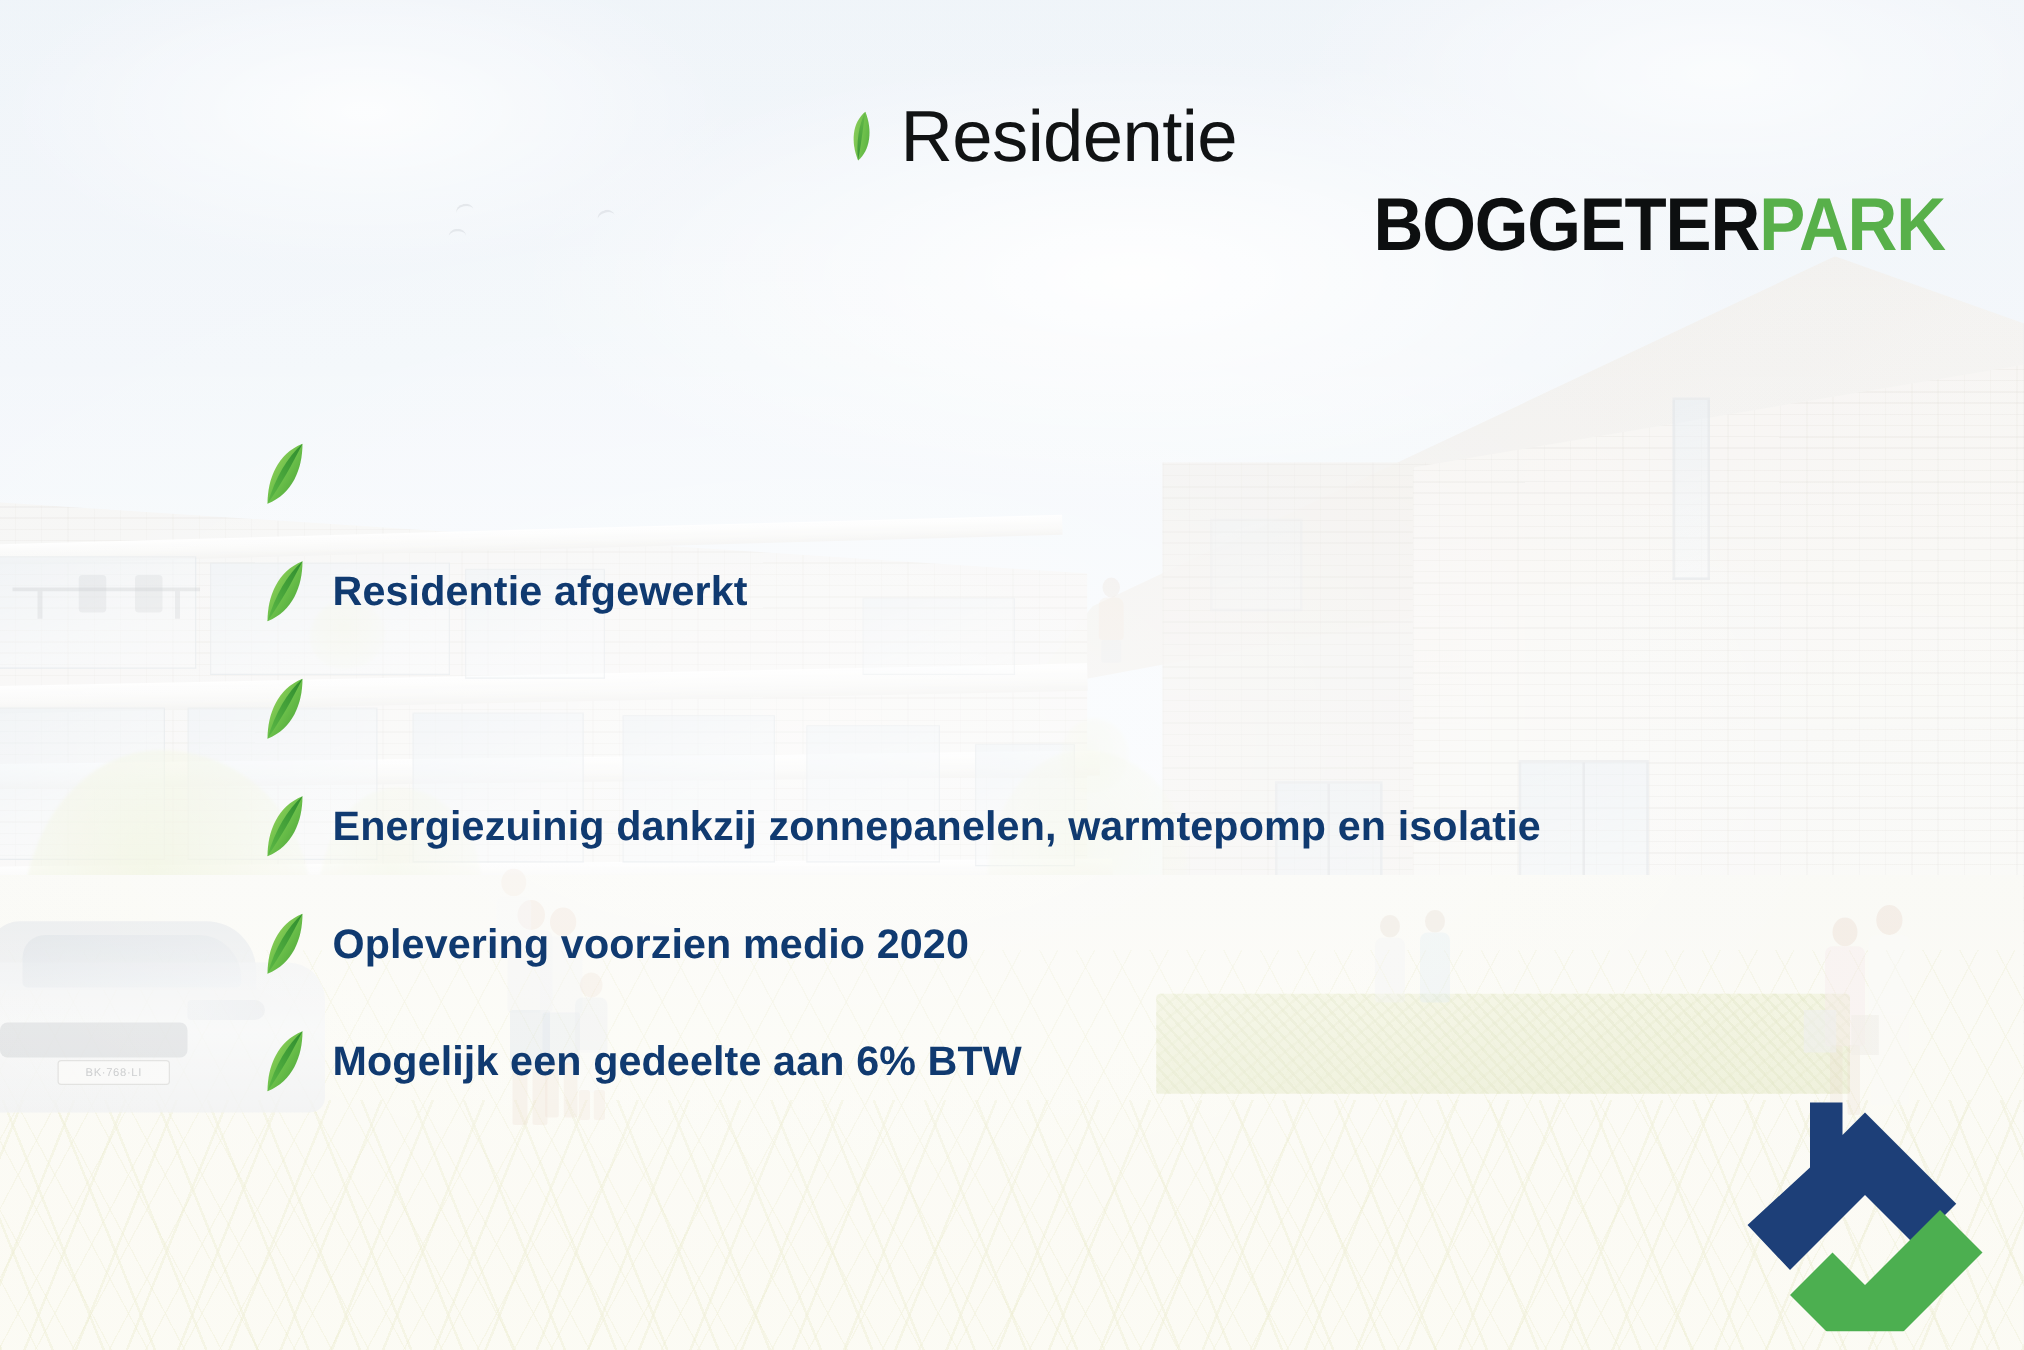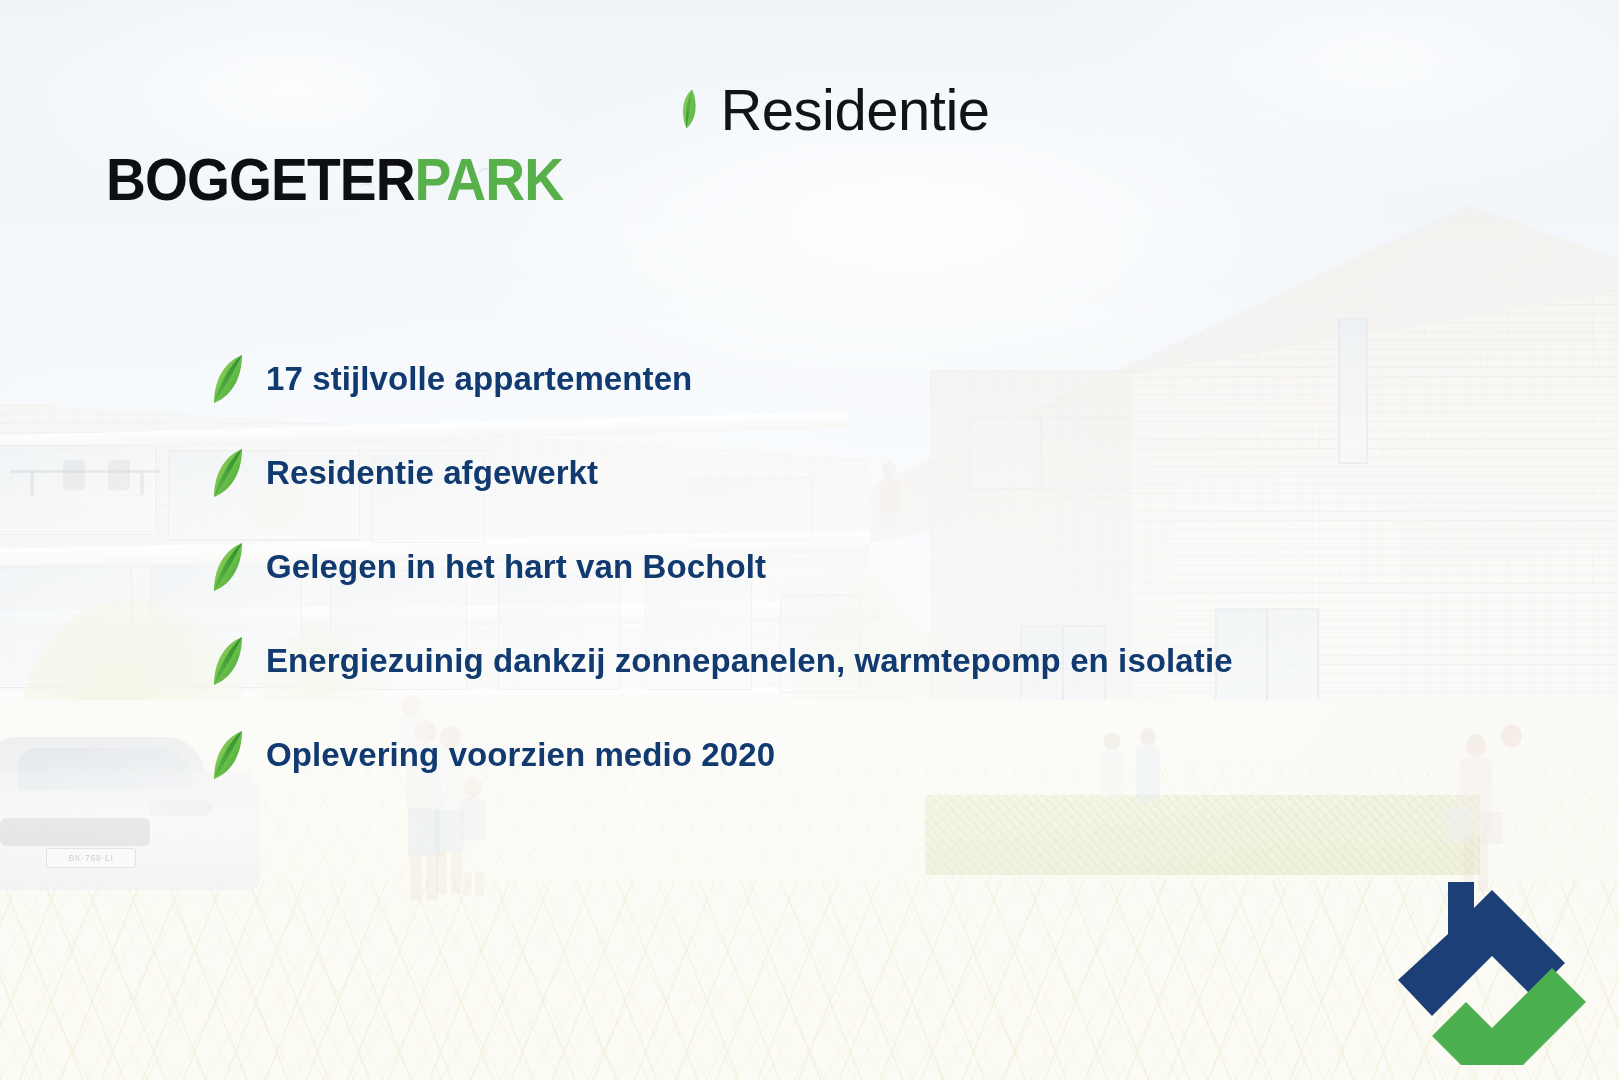--- a/index.html
+++ b/index.html
@@ -179,21 +179,21 @@
     position:absolute; inset:0;
     background: radial-gradient(ellipse 1100px 560px at 40% 55%, rgba(255,255,255,0.45) 0%, rgba(255,255,255,0.05) 75%);
     pointer-events:none;
   }
 
   
   .fg { position: absolute; inset: 0; }
 
   .logo-block {
     position: absolute; left: 0; right: 0; top: 78px;
-    text-align: left;
+    text-align: right;
     margin-left: 43px;
   }
   .logo-line1 {
     display: flex; align-items: center; justify-content: center; gap: 14px;
     height: 64px;
   }
   .logo-script {
     font-family: "Liberation Sans", sans-serif;
     font-size: 58px;
     font-weight: 300;
@@ -447,41 +447,39 @@
               </linearGradient>
               <linearGradient id="lf1b" x1="1" y1="0" x2="0" y2="1">
                 <stop offset="0%" stop-color="#2e8c2e"></stop>
                   <stop offset="100%" stop-color="#5cb845"></stop>
               </linearGradient>
             </defs>
             <path d="M34 2 C34 22, 26 42, 6 50 C6 30, 14 10, 34 2 Z" fill="url(#lf1a)"></path>
             <path d="M34 2 C22 12, 12 30, 6 50 C16 36, 26 18, 34 2 Z" fill="url(#lf1b)"></path>
           </svg>
         </span>
-        <span class="bullet-text">17 stijlvolle appartementen</span>
       </div>
 
       <div class="bullet-row">
         <span class="bullet-icon">
           <svg width="40" height="52" viewBox="0 0 40 52" aria-hidden="true">
             <path d="M34 2 C34 22, 26 42, 6 50 C6 30, 14 10, 34 2 Z" fill="url(#lf1a)"></path>
             <path d="M34 2 C22 12, 12 30, 6 50 C16 36, 26 18, 34 2 Z" fill="url(#lf1b)"></path>
           </svg>
         </span>
         <span class="bullet-text">Residentie afgewerkt</span>
       </div>
 
       <div class="bullet-row">
         <span class="bullet-icon">
           <svg width="40" height="52" viewBox="0 0 40 52" aria-hidden="true">
             <path d="M34 2 C34 22, 26 42, 6 50 C6 30, 14 10, 34 2 Z" fill="url(#lf1a)"></path>
             <path d="M34 2 C22 12, 12 30, 6 50 C16 36, 26 18, 34 2 Z" fill="url(#lf1b)"></path>
           </svg>
         </span>
-        <span class="bullet-text">Gelegen in het hart van Bocholt</span>
       </div>
 
       <div class="bullet-row">
         <span class="bullet-icon">
           <svg width="40" height="52" viewBox="0 0 40 52" aria-hidden="true">
             <path d="M34 2 C34 22, 26 42, 6 50 C6 30, 14 10, 34 2 Z" fill="url(#lf1a)"></path>
             <path d="M34 2 C22 12, 12 30, 6 50 C16 36, 26 18, 34 2 Z" fill="url(#lf1b)"></path>
           </svg>
         </span>
         <span class="bullet-text">Energiezuinig dankzij zonnepanelen, warmtepomp en isolatie</span>
@@ -490,20 +488,29 @@
       <div class="bullet-row">
         <span class="bullet-icon">
           <svg width="40" height="52" viewBox="0 0 40 52" aria-hidden="true">
             <path d="M34 2 C34 22, 26 42, 6 50 C6 30, 14 10, 34 2 Z" fill="url(#lf1a)"></path>
             <path d="M34 2 C22 12, 12 30, 6 50 C16 36, 26 18, 34 2 Z" fill="url(#lf1b)"></path>
           </svg>
         </span>
         <span class="bullet-text">Oplevering voorzien medio 2020</span>
       </div>
 
+      <div class="bullet-row">
+        <span class="bullet-icon">
+          <svg width="40" height="52" viewBox="0 0 40 52" aria-hidden="true">
+            <path d="M34 2 C34 22, 26 42, 6 50 C6 30, 14 10, 34 2 Z" fill="url(#lf1a)"></path>
+            <path d="M34 2 C22 12, 12 30, 6 50 C16 36, 26 18, 34 2 Z" fill="url(#lf1b)"></path>
+          </svg>
+        </span>
+        <span class="bullet-text">Mogelijk een gedeelte aan 6% BTW</span>
+      </div>
 
     </div>
 
     <div class="corner-logo">
       <svg width="200" height="195" viewBox="0 0 200 195" aria-hidden="true">
         <g>
           <path d="M6 110 L40 146 L100 86 L140 126 L173 93 L100 20 L82 38 L82 12 L56 12 L56 64 Z" fill="#1d3f78"></path>
         </g>
         <g>
           <path d="M40 166 L74 132 L100 158 L160 98 L194 132 L100 226 Z" fill="#4caf50"></path>

